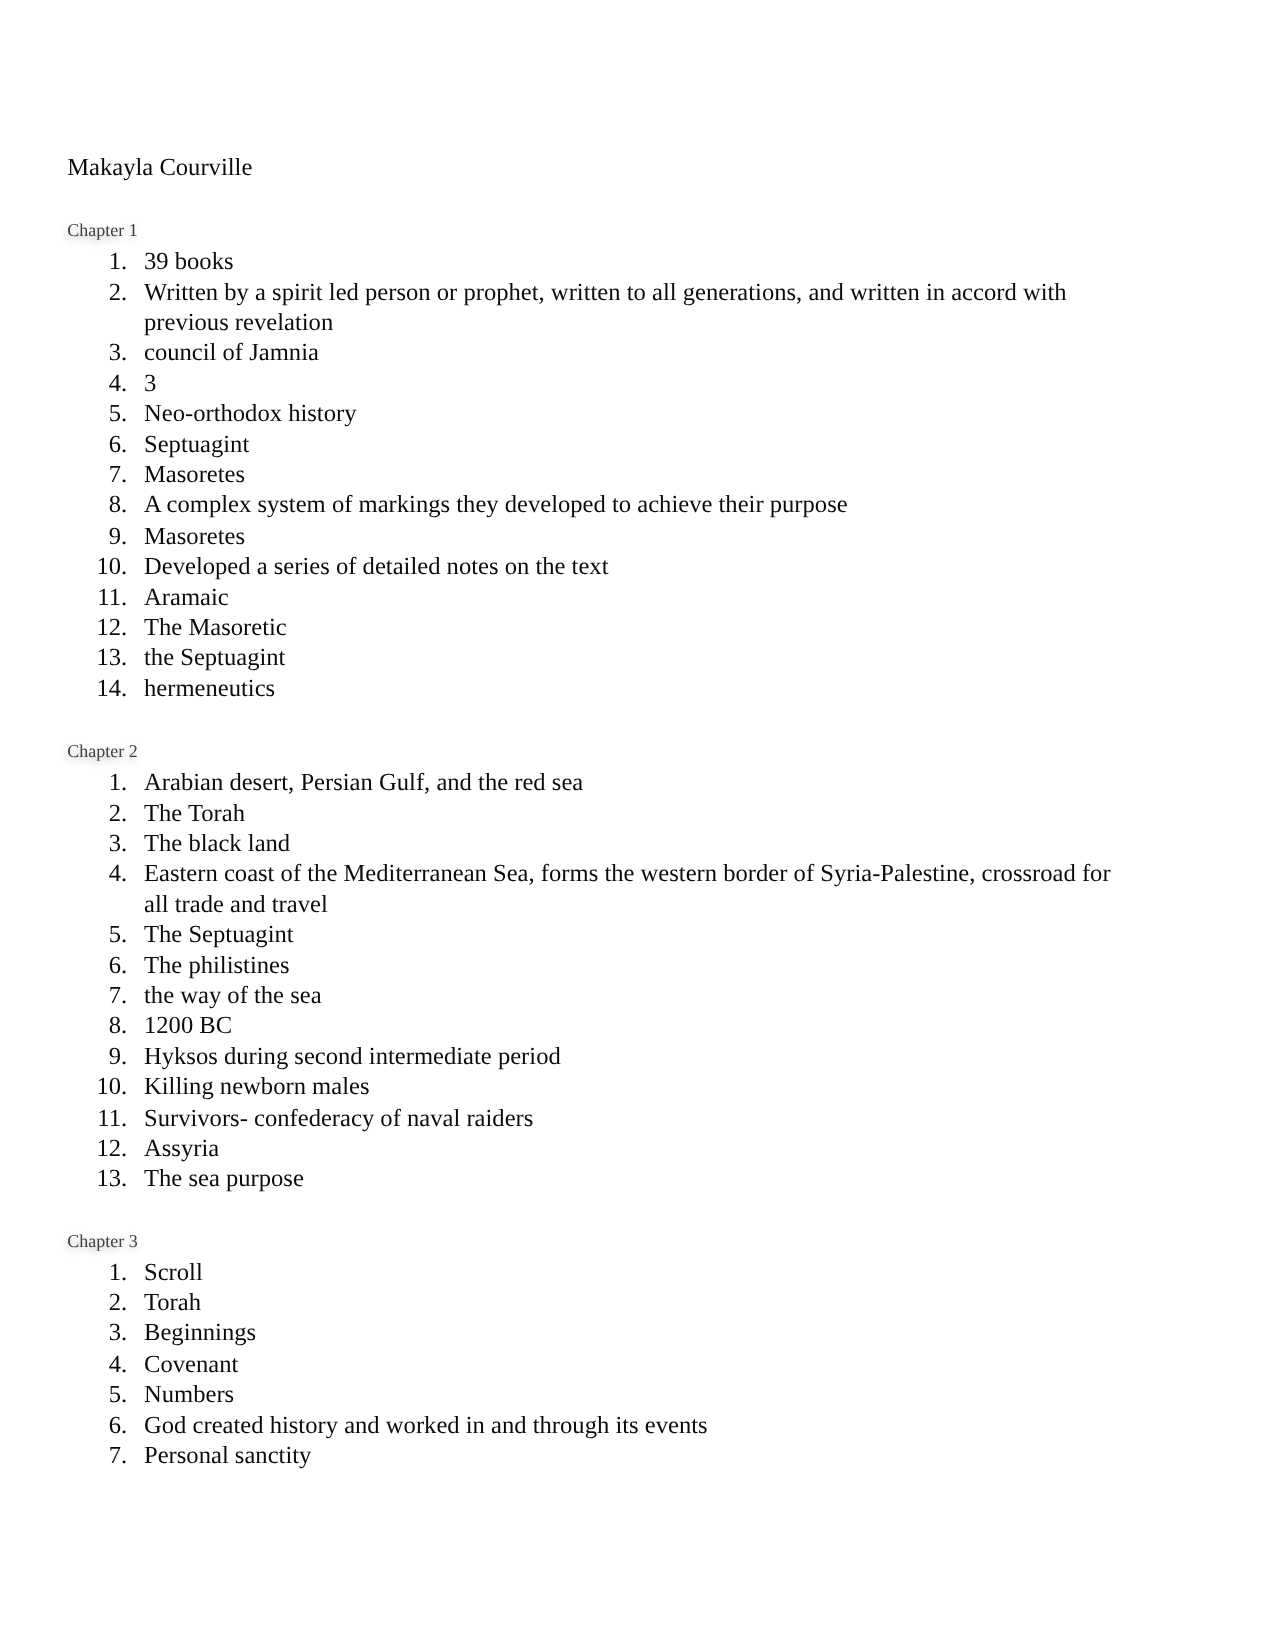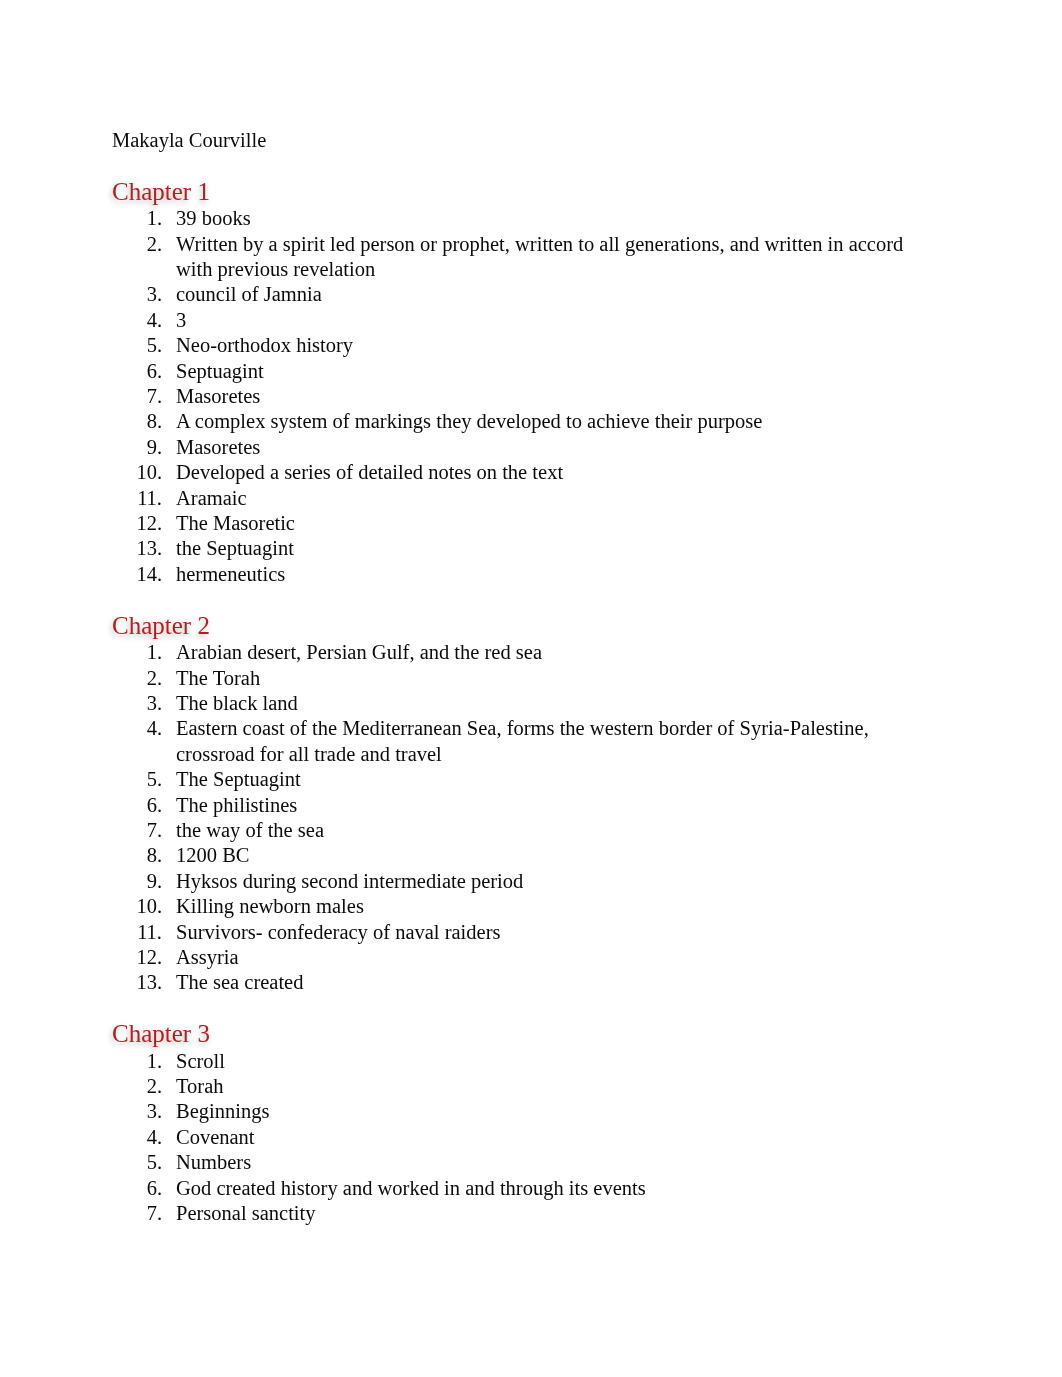--- a/index.html
+++ b/index.html
@@ -14,42 +14,42 @@
     color: #0b0b0b;
     -webkit-font-smoothing: antialiased;
   }
 
   .page {
     position: relative;
     width: 1062px;
     height: 1367px;
     background: #ffffff;
     box-sizing: border-box;
-    padding: 128px 126px 0 112px;
+    padding: 128px 126px 0 56px;
   }
 
   .doc-body {
     font-size: 20.5px;
     line-height: 25.4px;
   }
 
   .header-line {
     white-space: pre-wrap;
   }
 
   .spacer {
     height: 25.4px;
   }
 
   .chapter-heading {
     position: relative;
     display: inline-block;
-    font-size: 25px;
-    line-height: 25.4px;
-    color: #b91c1c;
+    font-size: 15px;
+    line-height: 25.4px;
+    color: #404040;
     
     text-shadow:
       -2px 3px 5px rgba(120,120,120,0.30),
       0px 2px 6px rgba(140,140,140,0.22);
   }
 
   .chapter-block {
     margin: 0;
   }
 
@@ -200,21 +200,21 @@
             <li>
               <span class="num">11.</span>
               <span class="txt">Survivors- confederacy of naval raiders</span>
             </li>
             <li>
               <span class="num">12.</span>
               <span class="txt">Assyria</span>
             </li>
             <li>
               <span class="num">13.</span>
-              <span class="txt">The sea created</span>
+              <span class="txt">The sea purpose</span>
             </li>
           </ol>
         </div>
         <div class="spacer"></div>
         <div class="chapter-block">
           <div><span class="chapter-heading">Chapter 3</span></div>
           <ol class="answers">
             <li>
               <span class="num">1.</span>
               <span class="txt">Scroll</span>

